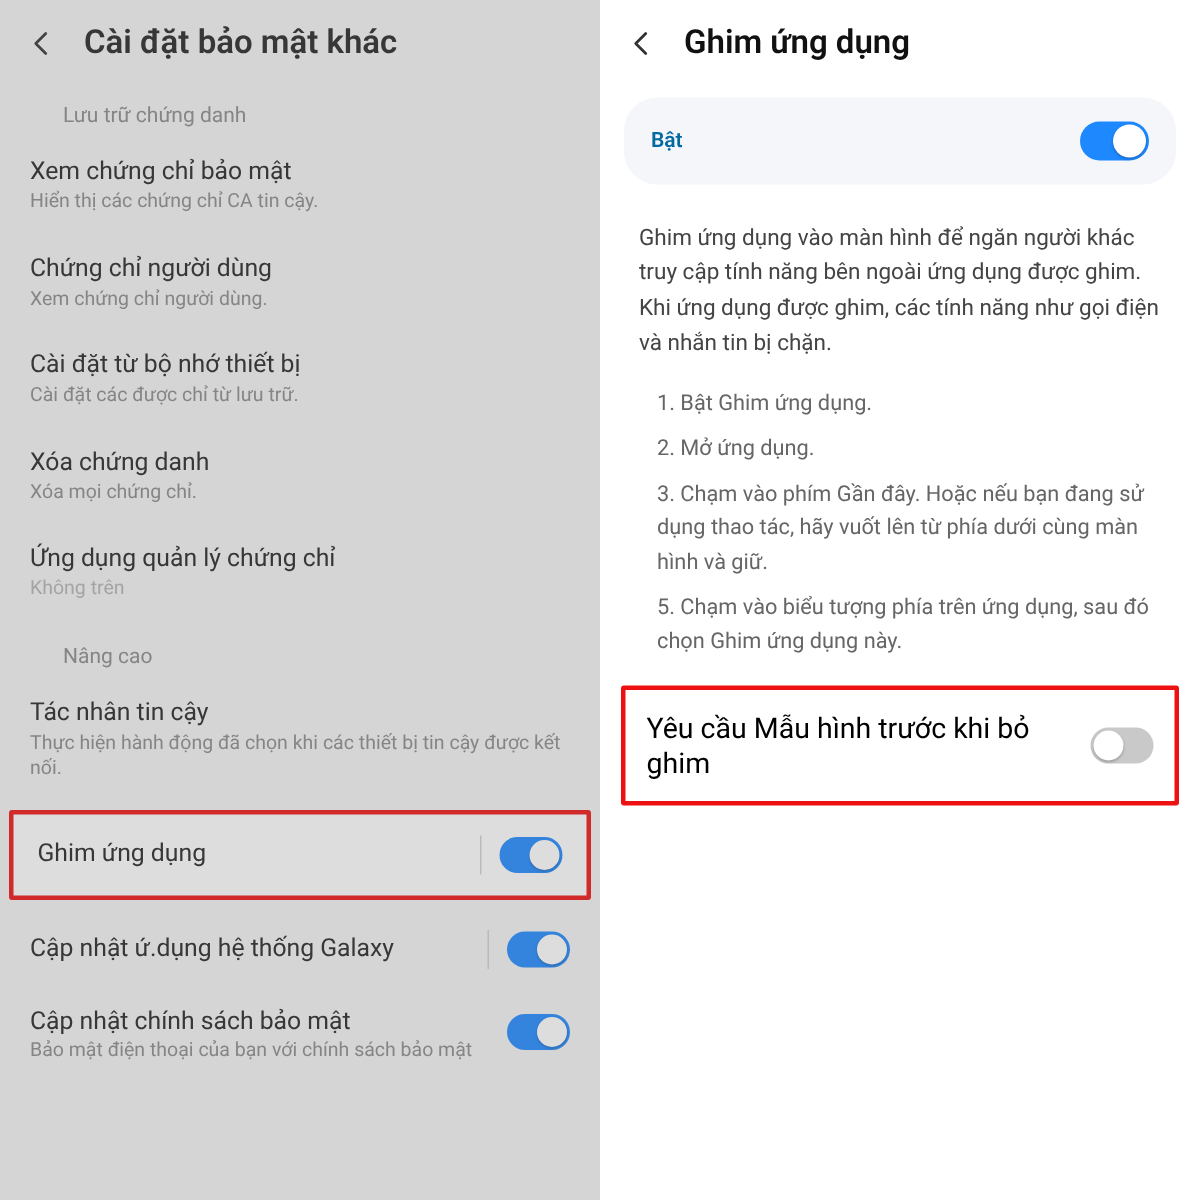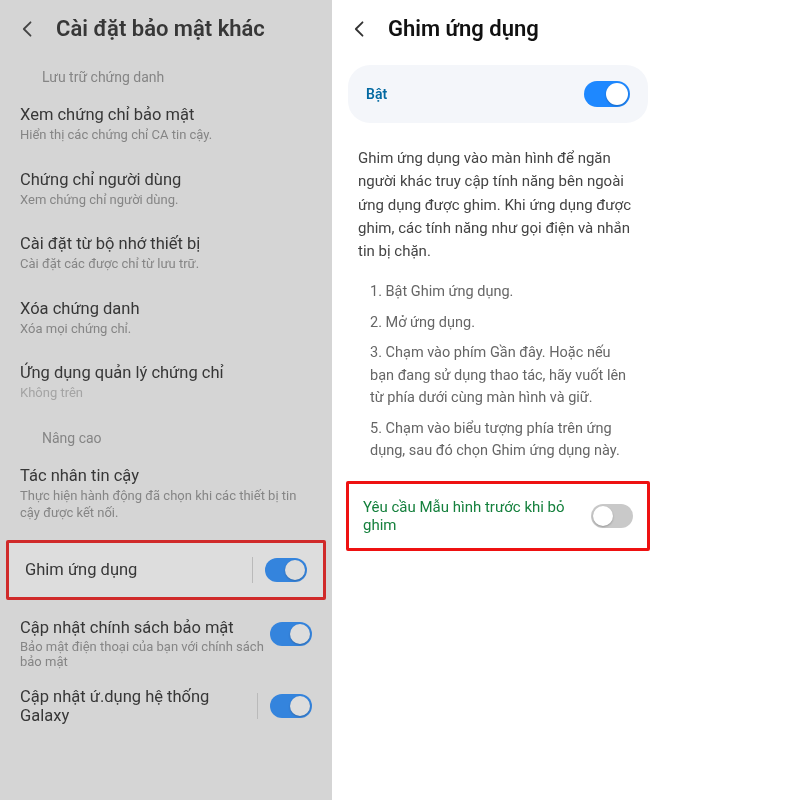--- a/index.html
+++ b/index.html
@@ -1,18 +1,18 @@
 <!DOCTYPE html>
 <html><head>
 <meta charset="utf-8">
 <style>
   * { box-sizing: border-box; margin: 0; padding: 0; }
   html, body { width: 800px; height: 800px; overflow: hidden; font-family: -apple-system, Roboto, "Segoe UI", Arial, sans-serif; }
   .stage { display: flex; width: 800px; height: 800px; background: #fff; }
-  .panel { width: 332px; height: 800px; position: relative; overflow: hidden; }
+  .panel { width: 400px; height: 800px; position: relative; overflow: hidden; }
 
   
   .left-panel { background: #f4f4f4; }
   .dim-overlay { position:absolute; inset:0; background: rgba(120,120,120,0.25); pointer-events:none; }
   .appbar { display:flex; align-items:center; gap:18px; padding: 16px 18px 14px 18px; }
   .back-chevron svg { width: 20px; height: 20px; display:block; }
   .appbar-title { font-size: 22px; font-weight: 600; color:#111; }
   .section-label { font-size: 14px; color:#8a8a8a; padding: 14px 20px 8px 20px; margin-left: 22px; }
   .item { padding: 12px 20px 14px 20px; background: transparent; }
   .item + .item { border-top: none; }
@@ -42,21 +42,21 @@
   .card .toggle .knob { width:22px; height:22px; top:2px; }
   .card .toggle.on .knob { left:22px; }
 
   .desc { padding: 24px 26px 0 26px; font-size:15px; color:#444; line-height:1.55; }
   .desc p { margin-bottom: 18px; }
   .desc .steps-intro { color:#444; margin-bottom:10px; }
   .steps { padding-left: 12px; color:#666; font-size:14.5px; line-height:1.55; }
   .steps div { margin-bottom:8px; }
 
   .right-red { margin: 18px 14px 0 14px; padding: 14px 14px; display:flex; align-items:center; justify-content:space-between; background:#fff; }
-  .right-red .ttl { font-size:15px; color:#15803d; }
+  .right-red .ttl { font-size:19px; color:#000000; }
   .right-red .toggle { background:#c9c9c9; }
 
   .left-panel .appbar-title, .left-panel .item .title, .left-panel .row-toggle .ttl { color:#222; }
 </style>
 </head>
 <body>
 
 <div class="stage">
 
   <div class="panel left-panel">
@@ -104,36 +104,36 @@
         <span class="ttl">Ghim ứng dụng</span>
         <span style="display:flex;align-items:center;">
           <span class="divider-v"></span>
           <span class="toggle on">
               <span class="knob"></span>
             </span>
         </span>
       </div>
     </div>
 
+    <div class="row-toggle">
+      <span class="ttl">Cập nhật ứ.dụng hệ thống Galaxy</span>
+      <span style="display:flex;align-items:center;">
+        <span class="divider-v"></span>
+        <span class="toggle on">
+            <span class="knob"></span>
+          </span>
+      </span>
+    </div>
+
     <div class="row-toggle" style="align-items:flex-start; padding-top:12px; padding-bottom:4px;">
       <span style="flex:1;">
         <div class="ttl">Cập nhật chính sách bảo mật</div>
         <div class="sub">Bảo mật điện thoại của bạn với chính sách bảo mật</div>
       </span>
       <span style="display:flex;align-items:center; padding-top:4px;">
-        <span class="toggle on">
-            <span class="knob"></span>
-          </span>
-      </span>
-    </div>
-
-    <div class="row-toggle">
-      <span class="ttl">Cập nhật ứ.dụng hệ thống Galaxy</span>
-      <span style="display:flex;align-items:center;">
-        <span class="divider-v"></span>
         <span class="toggle on">
             <span class="knob"></span>
           </span>
       </span>
     </div>
 
     <div class="dim-overlay"></div>
   </div>
 
   <div class="panel right-panel">

